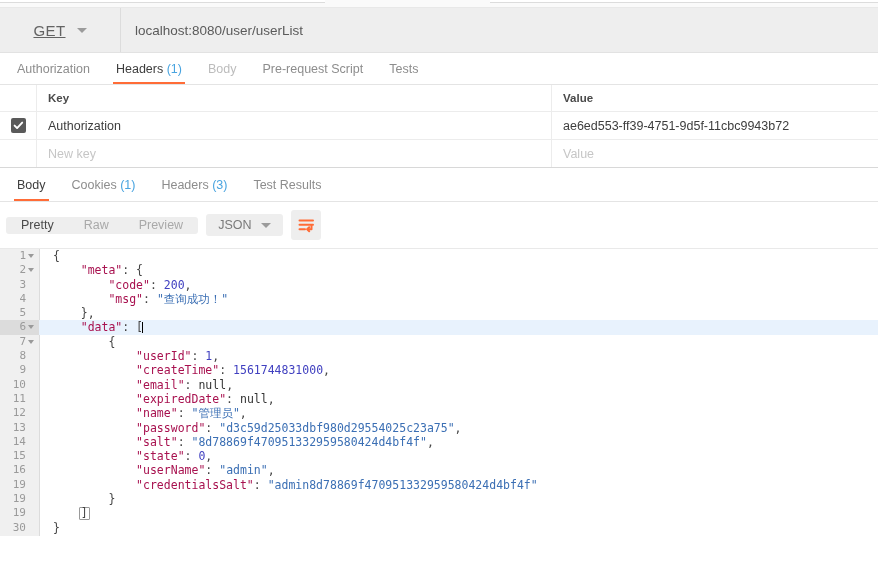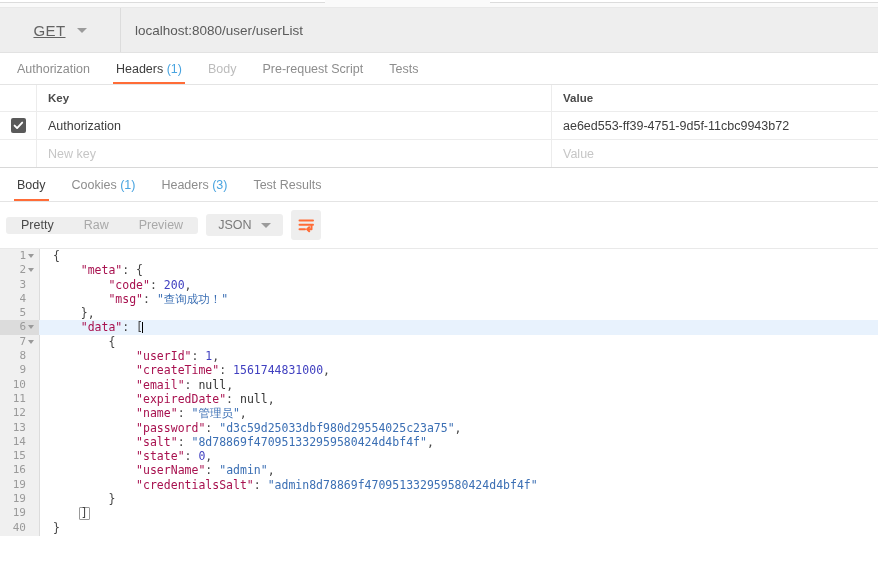--- a/index.html
+++ b/index.html
@@ -450,17 +450,17 @@
       </div>
       <div class="crow">
         <span class="lnum">19</span>
         <span class="ctext"><span>        </span><span class="p">}</span></span>
       </div>
       <div class="crow">
         <span class="lnum">19</span>
         <span class="ctext"><span>    </span><span class="bracketbox p">]</span></span>
       </div>
       <div class="crow">
-        <span class="lnum">40</span>
+        <span class="lnum">30</span>
         <span class="ctext"><span></span><span class="p">}</span></span>
       </div>
     </div>
 </div>
 
 </body></html>

